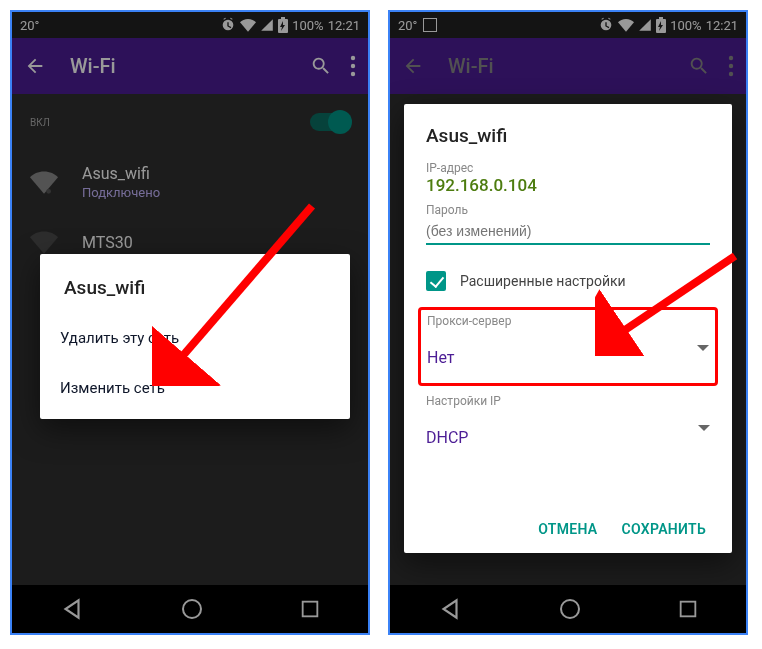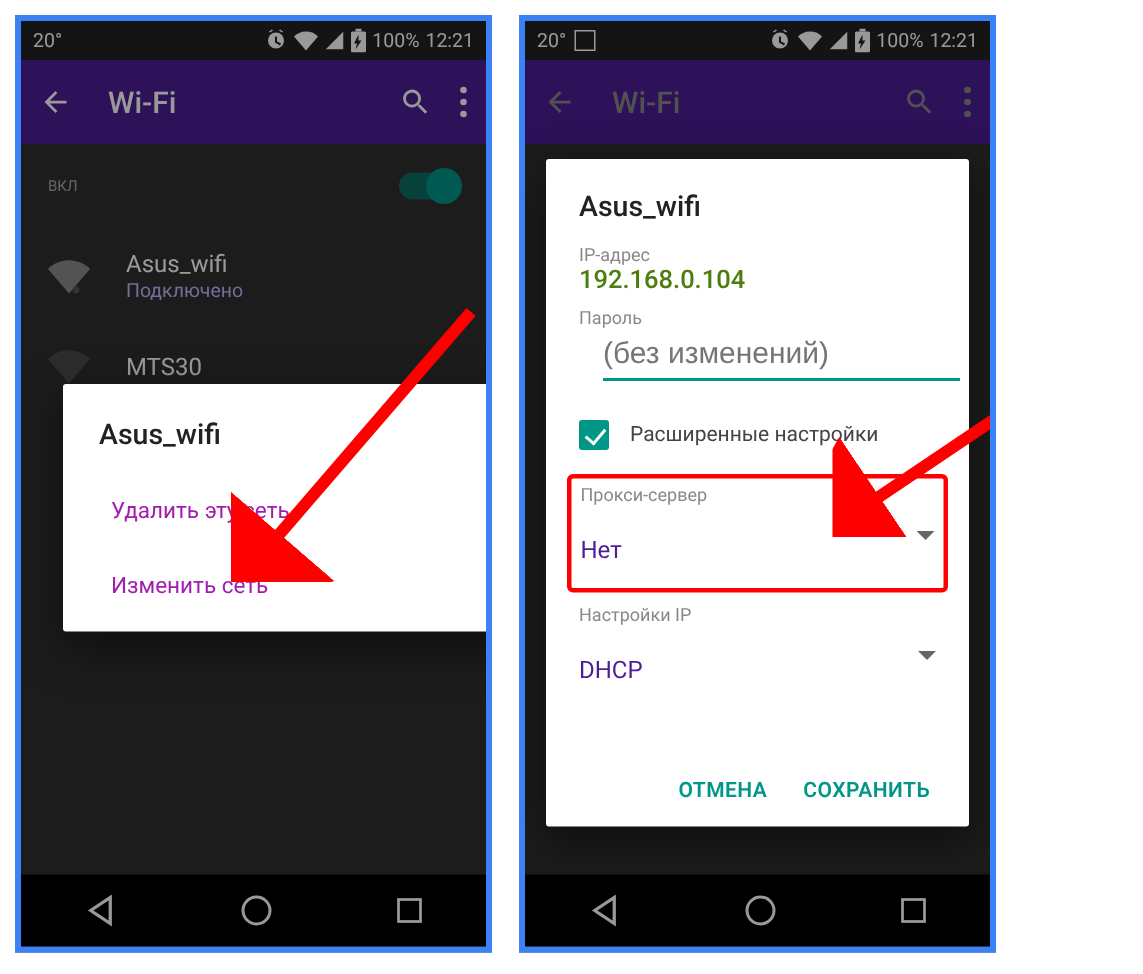--- a/index.html
+++ b/index.html
@@ -4,23 +4,23 @@
 <style>
   * { box-sizing: border-box; margin: 0; padding: 0; }
   body {
     background: #fff;
     font-family: Roboto, Arial, sans-serif;
     display: flex;
     gap: 18px;
     padding: 10px;
   }
   .phone {
-    width: 318px;
+    width: 360px;
     height: 625px;
-    border: 4px solid #3b82f6;
+    border: 2px solid #3b82f6;
     background: #303030;
     position: relative;
     overflow: hidden;
     display: flex;
     flex-direction: column;
   }
   .statusbar {
     height: 26px;
     background: #222;
     color: #fff;
@@ -109,22 +109,22 @@
     padding: 22px 0 6px 0;
   }
   .dialog1-title {
     font-size:19px;
     font-weight:500;
     color:#222;
     padding: 0 24px 14px 24px;
   }
   .dialog1-item {
     font-size:15px;
-    color:#a21caf;
-    padding: 16px 32px;
+    color:#0f172a;
+    padding: 16px 20px;
   }
   
   
   .dialog2 {
     position:absolute;
     left: 14px; right: 14px;
     top: 92px;
     bottom: 80px;
     background:#fff;
     z-index:6;
@@ -133,27 +133,26 @@
     display:flex;
     flex-direction:column;
     box-shadow: 0 10px 30px rgba(0,0,0,0.5);
   }
   .d2-title { font-size:19px; font-weight:500; color:#222; margin-bottom:10px;}
   .d2-label { font-size:12px; color:#888; margin-top:4px;}
   .d2-value { font-size:17px; color:#4d7c0f; font-weight:500; margin-bottom:4px;}
   .d2-input {
     border:none;
     border-bottom: 2px solid #009688;
-    font-size:20px;
+    font-size:14px;
     color:#0f172a;
     padding: 6px 0 4px 0;
     width:100%;
     outline:none;
     margin-bottom: 18px;
-    margin-left: 16px;
   }
   .d2-check {
     display:flex; align-items:center; gap:14px;
     font-size:14px; color:#444;
     margin: 8px 0;
   }
   .cb {
     width:20px; height:20px;
     border:2px solid #888;
     border-radius:2px;

